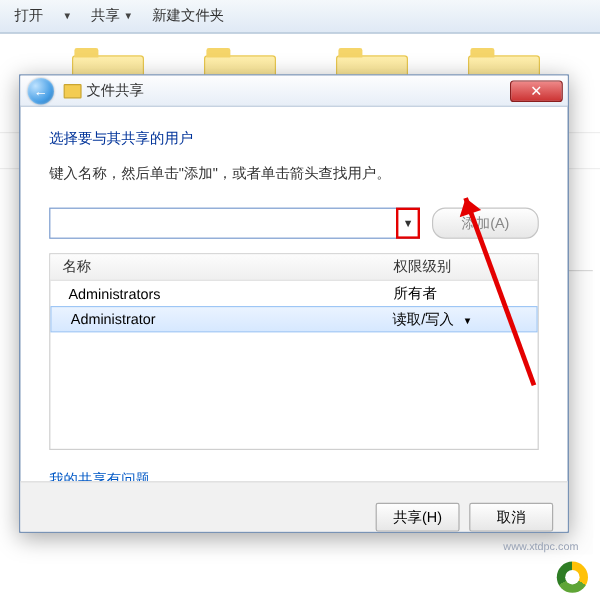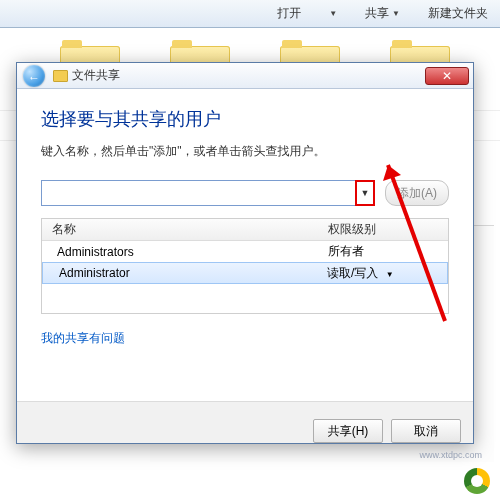--- a/index.html
+++ b/index.html
@@ -15,26 +15,25 @@
     .explorer-bg {
       position: absolute;
       inset: 0;
       background: #fff;
     }
     .explorer-toolbar {
       height: 28px;
       background: linear-gradient(#f4f8fb, #dfe9f5);
       display: flex;
       align-items: center;
-      gap: 12px;
+      gap: 0;
       padding: 0 4px;
       color: #333;
       font-size: 12px;
       border-bottom: 1px solid #a0b6cd;
-      justify-content: flex-end;
     }
     .tb-btn {
       padding: 3px 8px;
       display: flex;
       align-items: center;
       gap: 3px;
       border-radius: 2px;
     }
     .dd-arrow { font-size: 8px; color: #444; }
     .folder-row {
@@ -126,21 +125,21 @@
       width: 44px; height: 18px;
       background: linear-gradient(#e88, #c33);
       border: 1px solid #8a1e1e;
       border-radius: 3px;
       color: #fff;
       display: flex; align-items: center; justify-content: center;
       font-size: 12px;
       margin-right: 2px;
     }
     .dialog-body { padding: 12px 24px 0 24px; }
-    .heading { color: #003399; font-size: 18px; margin: 6px 0 12px; }
+    .heading { color: #003399; font-size: 12px; margin: 6px 0 12px; }
     .sub { color: #333; font-size: 12px; margin-bottom: 20px; }
     .input-row { display: flex; gap: 10px; align-items: stretch; }
     .combo {
       flex: 1;
       height: 26px;
       border: 1px solid #7a9ccf;
       display: flex;
       background: #fff;
     }
     .combo input {
@@ -149,29 +148,29 @@
       background: transparent;
     }
     .combo-dd {
       width: 20px;
       border: 2px solid #e40000;
       display: flex; align-items: center; justify-content: center;
       font-size: 9px; color: #333;
       margin: -1px -1px -1px 0;
     }
     .add-btn {
-      width: 64px; border: 1px solid #c5c5c5;
+      width: 89px; border: 1px solid #c5c5c5;
       background: linear-gradient(#fefefe,#e7e7e7);
       color: #888; border-radius: 11px;
       font-size: 12px;
     }
     .list {
       margin-top: 12px;
       border: 1px solid #cfcfcf;
-      height: 96px;
+      height: 164px;
       background: #fff;
     }
     .list-header, .list-row {
       display: flex;
       align-items: center;
       font-size: 12px;
     }
     .list-header {
       height: 22px;
       background: linear-gradient(#fcfcfc,#efefef);

